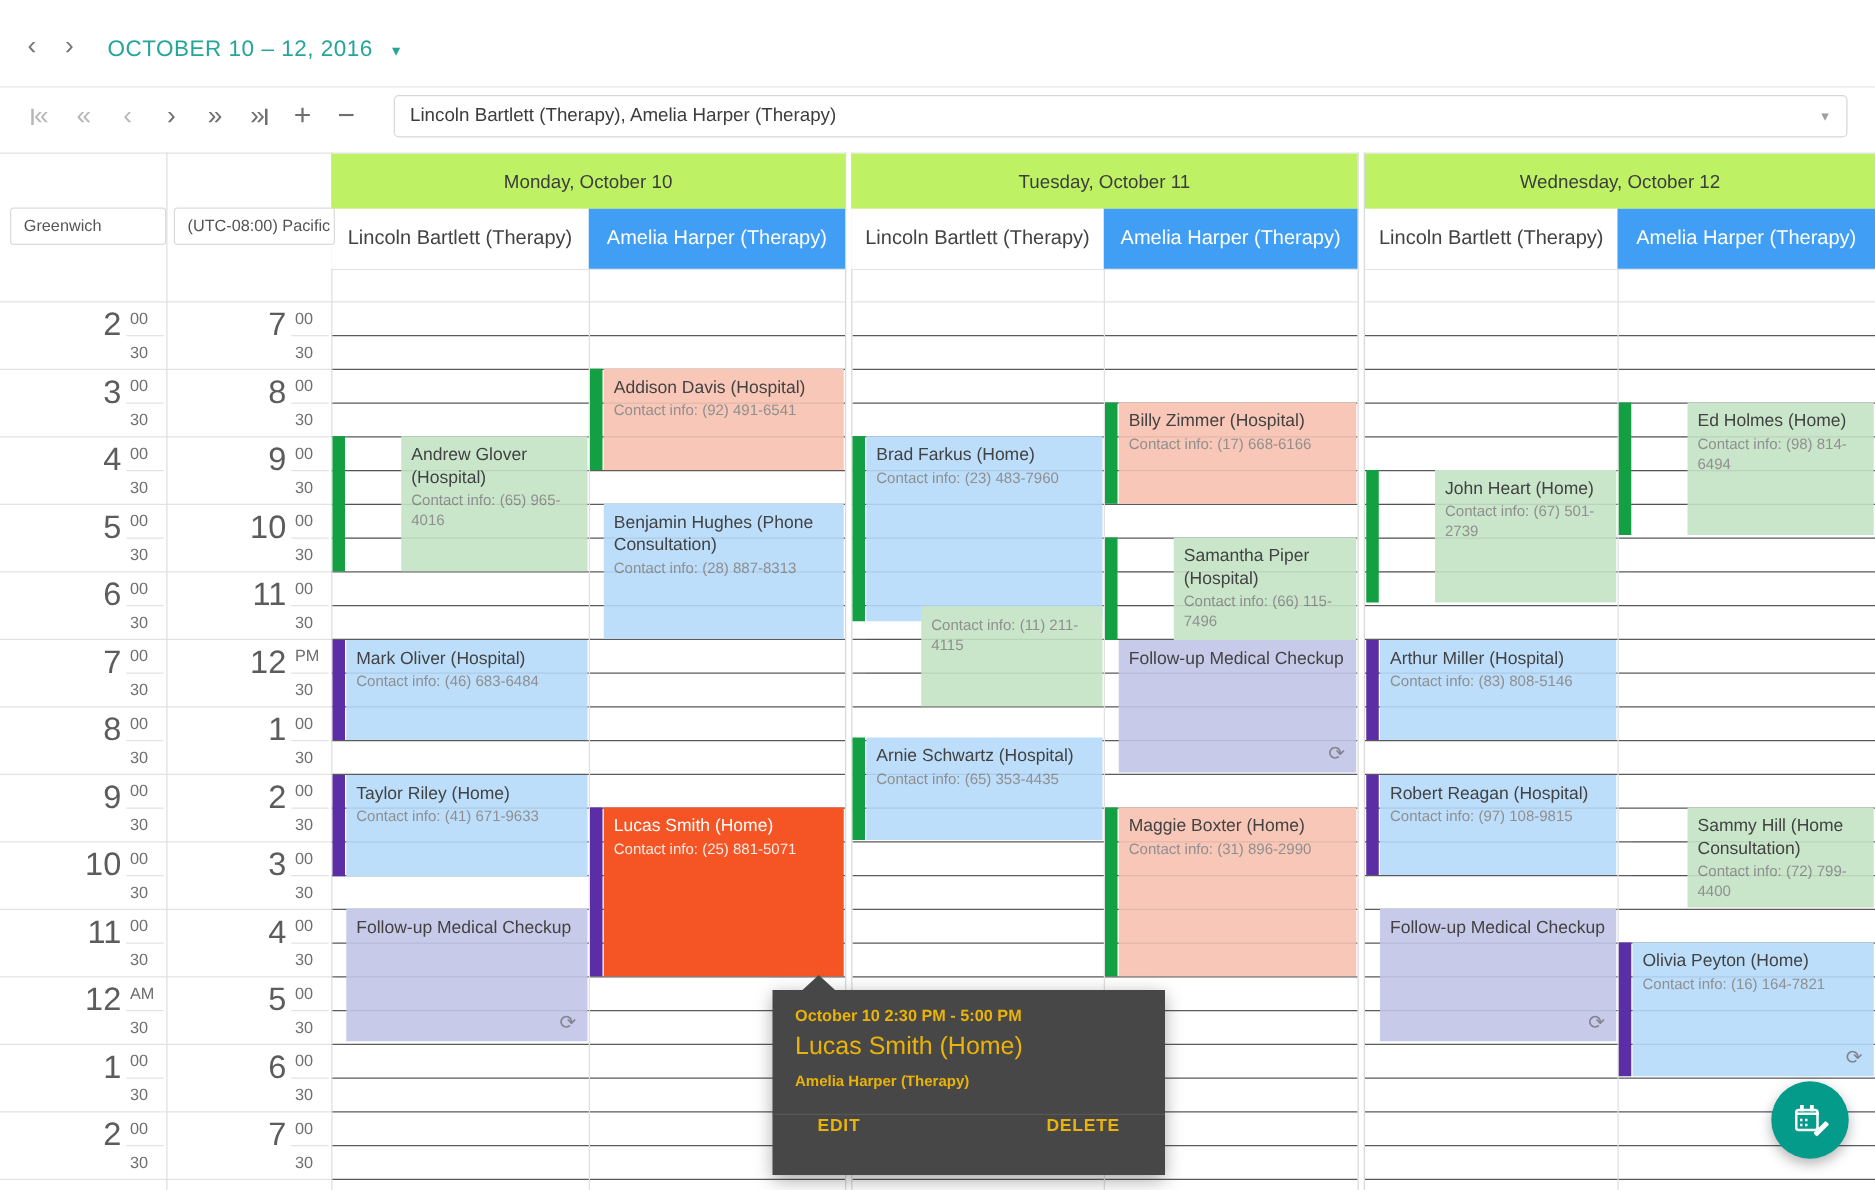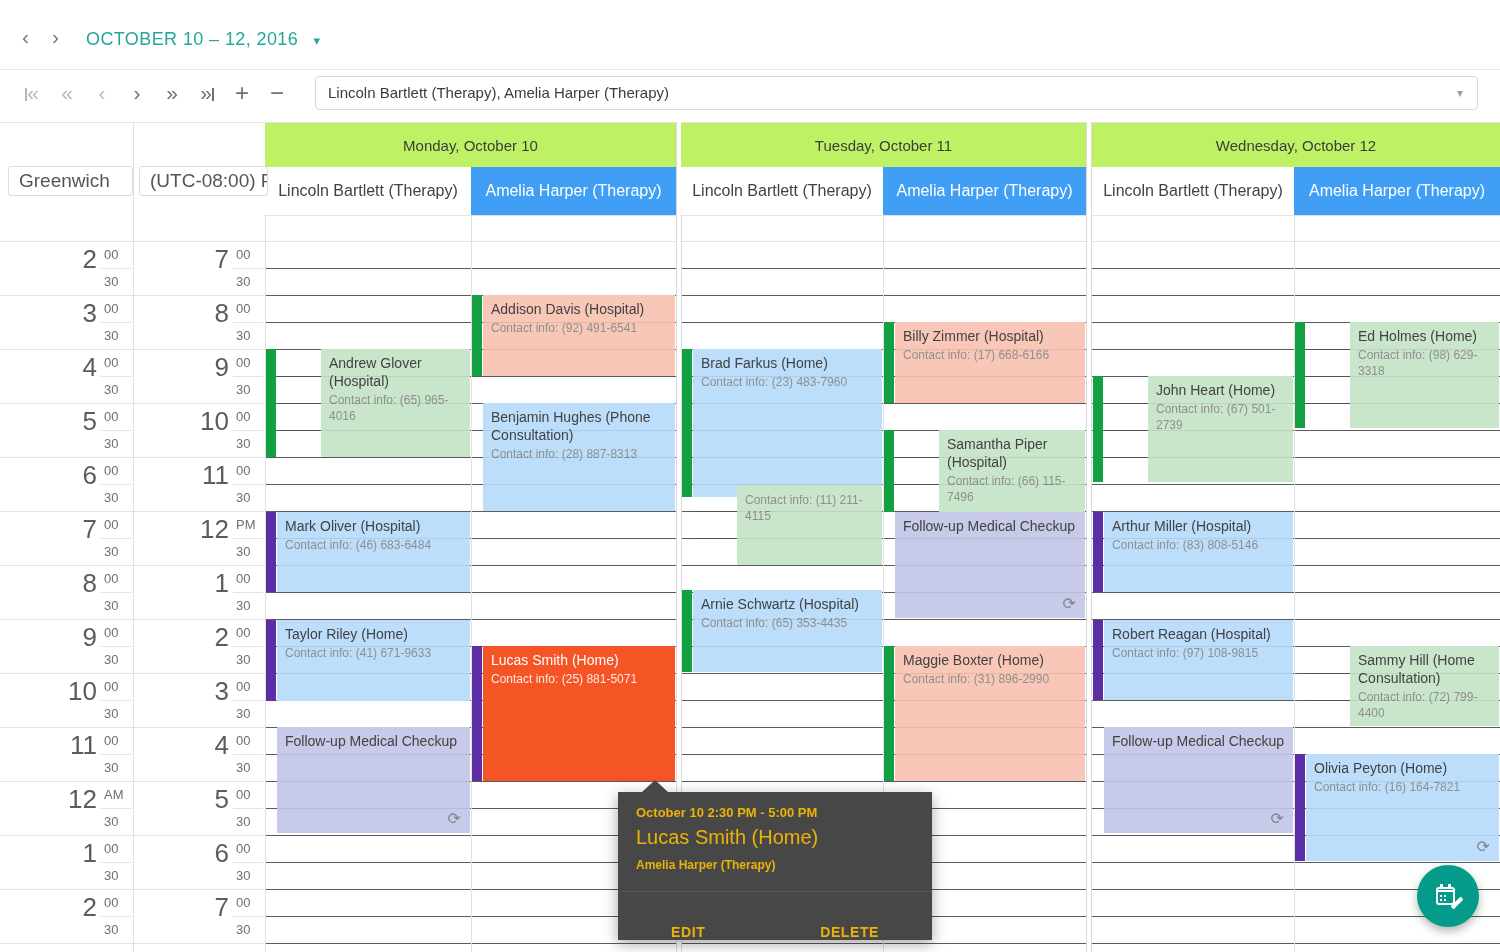--- a/index.html
+++ b/index.html
@@ -31,21 +31,21 @@
   .hline.light{background:#e3e3e3;}
   .vline{position:absolute;width:1px;background:#e0e0e0;z-index:1;}
   .daystrip{position:absolute;width:6px;background:#fff;border-left:1px solid #d9d9d9;
             border-right:1px solid #d9d9d9;box-sizing:border-box;z-index:2;}
   .dayhdr{position:absolute;top:123px;height:44px;background:#bef264;border-bottom:1px solid #e2e2e2;
           z-index:2;display:flex;align-items:center;justify-content:center;font-size:15px;color:#3d3d3d;}
   .reshdr{position:absolute;top:167px;height:48px;display:flex;align-items:center;justify-content:center;
           font-size:16px;color:#424242;z-index:2;background:#fff;}
   .reshdr.blue{background:#409ff5;color:#fff;}
   .tzbox{position:absolute;top:166px;height:28px;border:1px solid #dcdcdc;border-radius:3px;
-         line-height:28px;padding-left:10px;font-size:19px;color:#555;overflow:hidden;
+         line-height:28px;padding-left:10px;font-size:13px;color:#555;overflow:hidden;
          white-space:nowrap;background:#fff;z-index:2;box-sizing:content-box;}
   .bighour{position:absolute;font-size:26px;color:#5c5c5c;text-align:right;z-index:2;line-height:30px;}
   .minlbl{position:absolute;font-size:13px;color:#6f6f6f;z-index:2;line-height:14px;}
   
   .apt{position:absolute;z-index:3;cursor:pointer;}
   .apt .bar{position:absolute;top:0;left:0;width:10px;height:100%;}
   .b-green{background:#12a043;}
   .b-purple{background:#5b2ea6;}
   .apt .body{position:absolute;top:0;left:11px;right:0;height:100%;padding:5px 8px;
              box-sizing:border-box;overflow:hidden;}
@@ -63,21 +63,21 @@
   
   #tooltip{position:absolute;left:618px;top:792px;width:314px;height:148px;background:#474747;
            z-index:10;box-shadow:0 4px 14px rgba(0,0,0,.35);color:#eab308;}
   #tooltip .arrow{position:absolute;top:-12px;left:24px;width:0;height:0;
                   border-left:13px solid transparent;border-right:13px solid transparent;
                   border-bottom:12px solid #474747;}
   .tt-time{position:absolute;left:18px;top:13px;font-size:13px;font-weight:bold;}
   .tt-title{position:absolute;left:18px;top:34px;font-size:20px;}
   .tt-res{position:absolute;left:18px;top:66px;font-size:12px;font-weight:bold;}
   .tt-footer{position:absolute;left:0;right:0;bottom:0;height:48px;border-top:1px solid #575757;
-             display:flex;align-items:flex-end;justify-content:space-between;padding:0 53px;}
+             display:flex;align-items:flex-start;justify-content:space-between;padding:0 36px;}
   .tt-btn{font-size:14px;font-weight:bold;letter-spacing:.6px;cursor:pointer;}
   
   #fab{position:absolute;left:1417px;top:865px;width:62px;height:62px;border-radius:50%;
        background:#049b8b;z-index:9;box-shadow:0 4px 10px rgba(0,0,0,.3);cursor:pointer;
        display:flex;align-items:center;justify-content:center;}
   .fab-ico{position:relative;width:26px;height:24px;}
   .cal{position:absolute;left:1px;top:3px;width:19px;height:18px;border:2px solid #fff;
        border-radius:3px;box-sizing:border-box;}
   .cal::before{content:"";position:absolute;left:-2px;top:1px;width:19px;height:2px;background:#fff;}
   .tab1,.tab2{position:absolute;top:0;width:3px;height:5px;background:#fff;}
@@ -408,21 +408,21 @@
         </div>
         <div class="aline" style="top: 27px;"></div>
         <div class="aline" style="top: 54px;"></div>
         <div class="aline" style="top: 81px;"></div>
         <div class="aline" style="top: 108px;"></div>
       </div>
       <div class="apt" style="left: 1295px; top: 322px; width: 204px; height: 106px;">
         <div class="bar b-green"></div>
         <div class="body f-green">
           <div class="t">Ed Holmes (Home)</div>
-          <div class="c">Contact info: (98) 629-3318</div>
+          <div class="c">Contact info: (98) 814-6494</div>
         </div>
         <div class="aline" style="top: 27px;"></div>
         <div class="aline" style="top: 54px;"></div>
         <div class="aline" style="top: 81px;"></div>
       </div>
       <div class="apt" style="left: 1093px; top: 376px; width: 200px; height: 106px;">
         <div class="bar b-green"></div>
         <div class="body f-green">
           <div class="t">John Heart (Home)</div>
           <div class="c">Contact info: (67) 501-2739</div>

